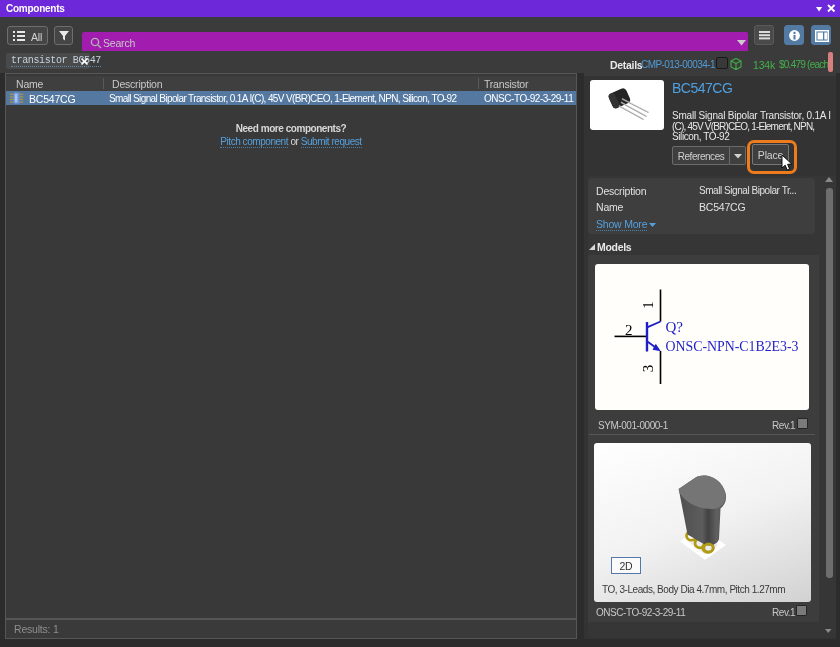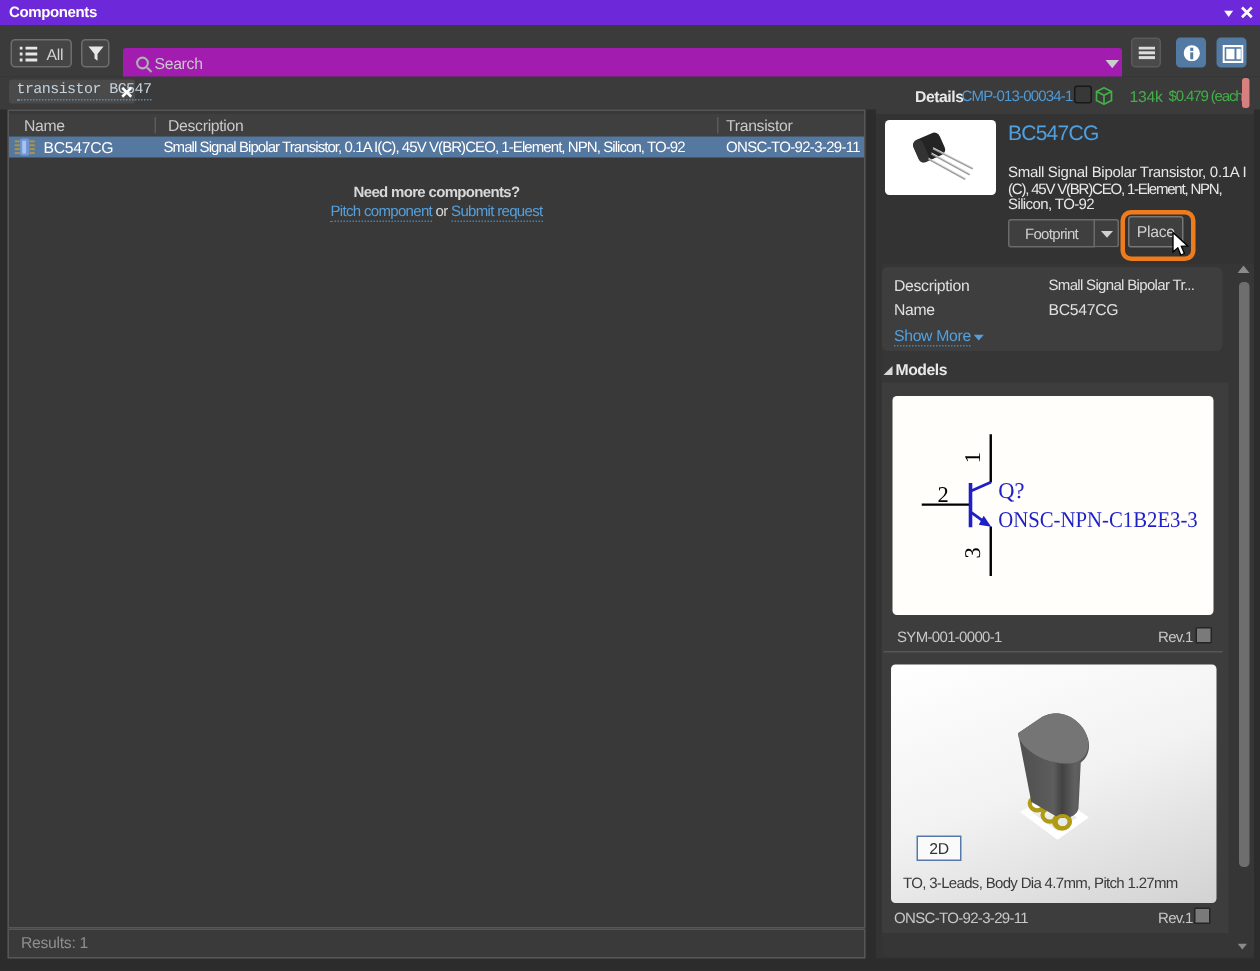--- a/index.html
+++ b/index.html
@@ -177,21 +177,21 @@
         <g stroke="#d8d8d8" stroke-width="0.6">
           <line x1="32" y1="18.4" x2="58.5" y2="31.9"></line>
           <line x1="31" y1="21.9" x2="56.5" y2="35.9"></line>
           <line x1="29" y1="25.4" x2="53.5" y2="38.9"></line>
         </g>
       </svg>
     </div>
     <div class="abs" style="left:88px;top:28px;font-size:14px;letter-spacing:-0.5px;color:#4fa0e0;">BC547CG</div>
     <div class="abs" style="left:88px;top:59px;line-height:10.7px;color:#e8e8e8;font-size:10px;"><span style="letter-spacing:-0.2px;">Small Signal Bipolar Transistor, 0.1A I</span><br><span style="letter-spacing:-0.8px;">(C), 45V V(BR)CEO, 1-Element, NPN,</span><br><span style="letter-spacing:-0.4px;">Silicon, TO-92</span></div>
 
-    <div class="abs" style="left:88px;top:94px;width:58px;height:19px;background:#3f3f3f;border:1px solid #6b6b6b;border-radius:2px 0 0 2px;text-align:center;"><span class="t2" style="position:relative;top:3px;color:#d0d0d0;">Footprint</span></div>
+    <div class="abs" style="left:88px;top:94px;width:58px;height:19px;background:#3f3f3f;border:1px solid #6b6b6b;border-radius:2px 0 0 2px;text-align:center;"><span class="t2" style="position:relative;top:3px;color:#d0d0d0;">References</span></div>
     <div class="abs" style="left:146px;top:94px;width:16px;height:19px;background:#3f3f3f;border:1px solid #6b6b6b;border-left:none;border-radius:0 2px 2px 0;">
       <svg class="abs" style="left:4px;top:7px;" width="9" height="6">
           <polygon points="0,0 8,0 4,4.5" fill="#d0d0d0"></polygon>
         </svg>
     </div>
     <div class="abs" style="left:168px;top:92px;width:37px;height:21px;background:#3f3f3f;border:1px solid #777777;border-radius:2px;text-align:center;"><span class="t1" style="position:relative;top:4px;color:#d0d0d0;">Place</span></div>
     <div class="abs" style="left:163px;top:88px;width:50px;height:34px;border:3.5px solid #ee7c1d;border-radius:7px;"></div>
     <svg class="abs" style="left:197px;top:102px;" width="14" height="18">
         <path d="M1,1 L1,14 L4.2,11.2 L6.2,16 L8.6,15 L6.6,10.3 L10.8,10 Z" fill="#ffffff" stroke="#000000" stroke-width="0.9"></path>
       </svg>

